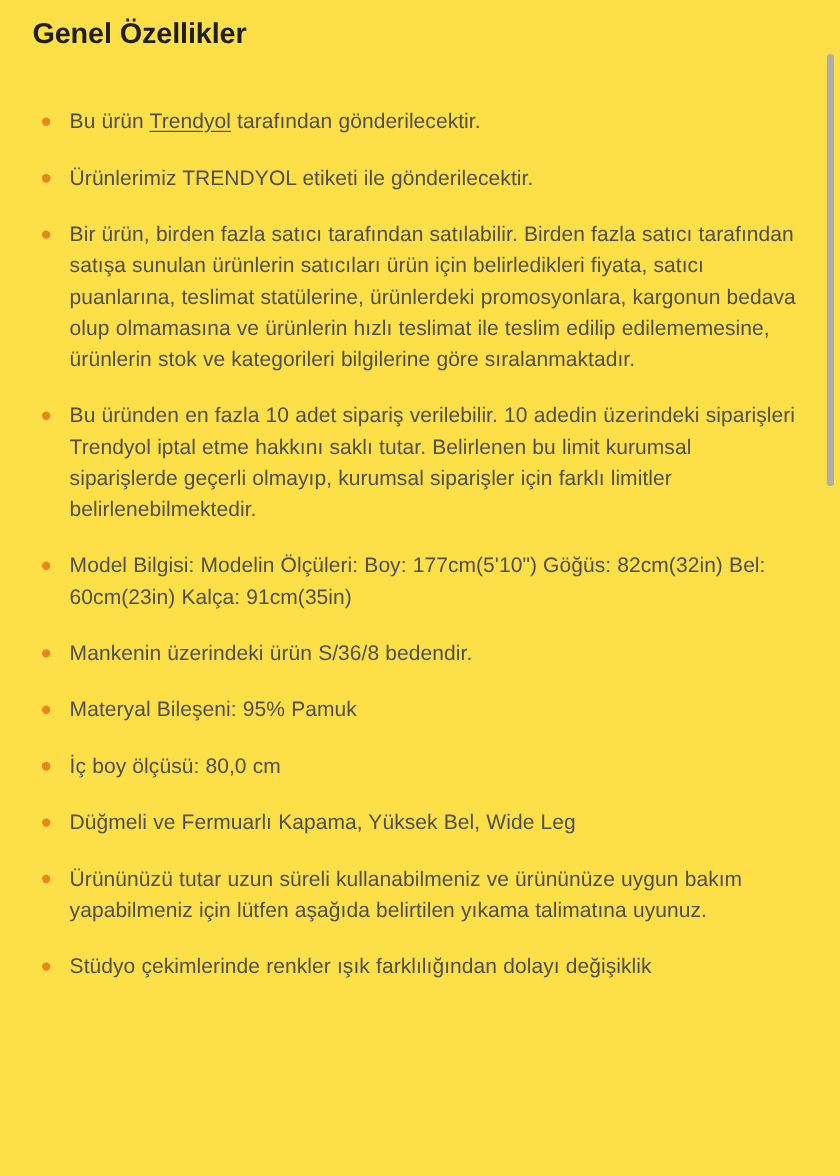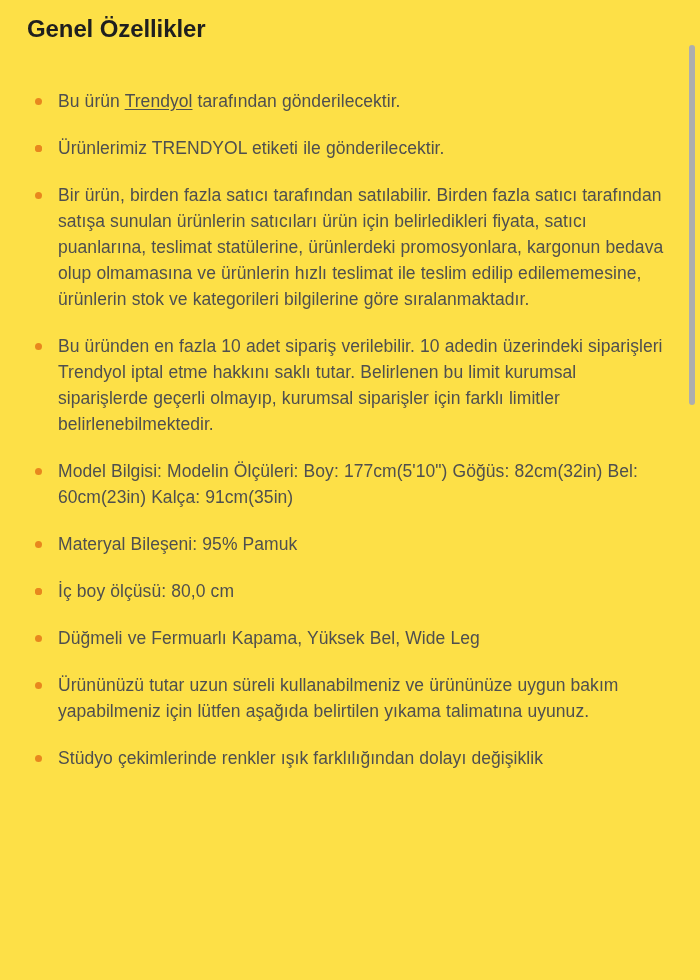--- a/index.html
+++ b/index.html
@@ -123,20 +123,24 @@
       <li class="feature-item">
         <span class="bullet" style="background: rgb(232, 135, 30);"></span>
         <span class="txt"><span>Bu üründen en fazla 10 adet sipariş verilebilir. 10 adedin üzerindeki siparişleri Trendyol iptal etme hakkını saklı tutar. Belirlenen bu limit kurumsal siparişlerde geçerli olmayıp, kurumsal siparişler için farklı limitler belirlenebilmektedir.</span></span>
       </li>
       <li class="feature-item">
         <span class="bullet" style="background: rgb(232, 135, 30);"></span>
         <span class="txt"><span>Model Bilgisi: Modelin Ölçüleri: Boy: 177cm(5'10") Göğüs: 82cm(32in) Bel: 60cm(23in) Kalça: 91cm(35in)</span></span>
       </li>
       <li class="feature-item">
         <span class="bullet" style="background: rgb(232, 135, 30);"></span>
+        <span class="txt"><span>Mankenin üzerindeki ürün S/36/8 bedendir.</span></span>
+      </li>
+      <li class="feature-item">
+        <span class="bullet" style="background: rgb(232, 135, 30);"></span>
         <span class="txt"><span>Materyal Bileşeni: 95% Pamuk</span></span>
       </li>
       <li class="feature-item">
         <span class="bullet" style="background: rgb(232, 135, 30);"></span>
       </li>
       <li class="feature-item">
         <span class="bullet" style="background: rgb(232, 135, 30);"></span>
         <span class="txt"><span>İç boy ölçüsü: 80,0 cm</span></span>
       </li>
       <li class="feature-item">

